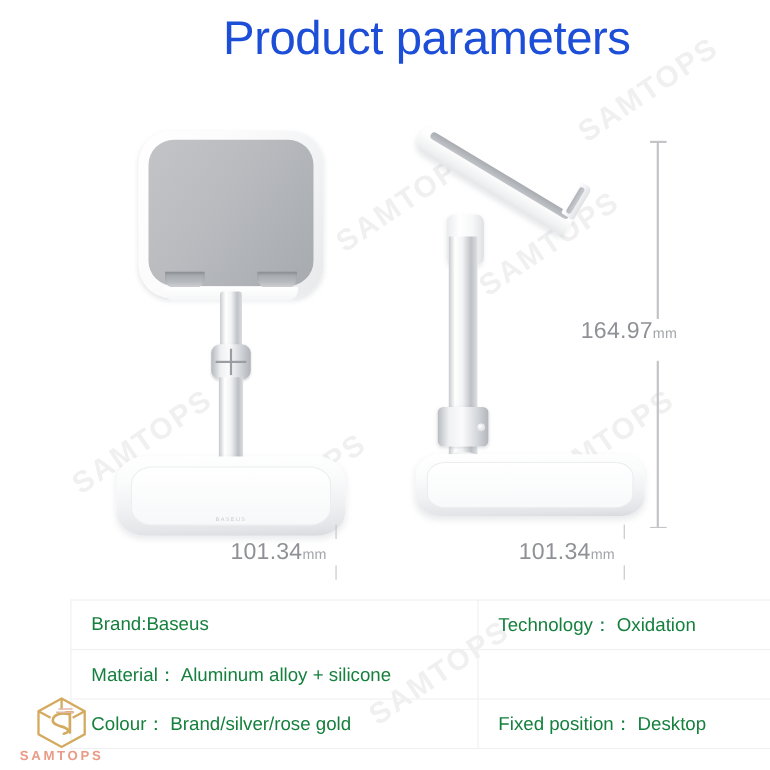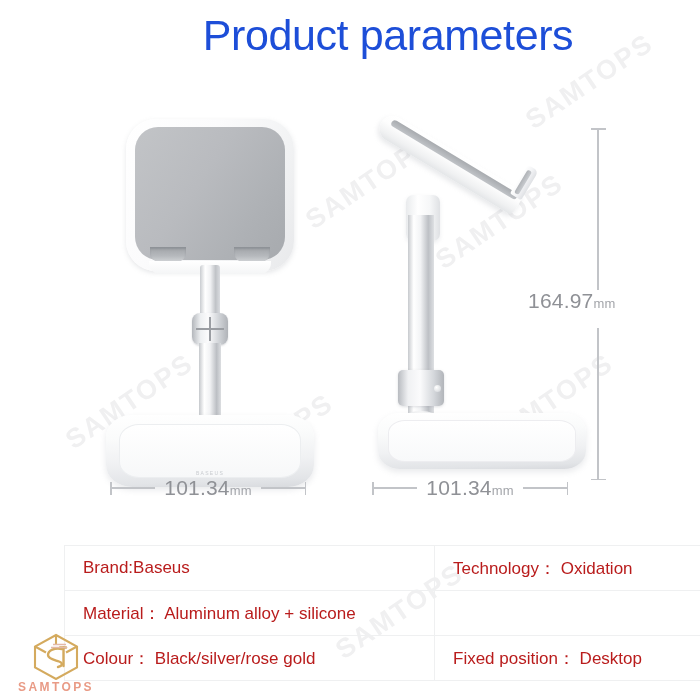--- a/index.html
+++ b/index.html
@@ -294,21 +294,22 @@
     border-radius: 17px / 13px;
     border: 1px solid #ededf0;
     background: linear-gradient(180deg,#ffffff 0%,#f8f9fa 100%);
   }
 
   
   .dim-h {
     position: absolute;
     height: 22px;
     display: flex;
-    align-items: center;
+    align-items: flex-end;
+    flex-direction: column;
   }
   .dim-h .cap {
     width: 1.5px;
     height: 13px;
     background: #c2c4c8;
     flex: 0 0 auto;
   }
   .dim-h .rule {
     height: 1.5px;
     background: #c2c4c8;
@@ -359,21 +360,21 @@
     top: 545px;
     width: 600px;
     border-collapse: collapse;
     table-layout: fixed;
   }
   #spec-table td {
     height: 44px;
     border: 1px solid #eff0f1;
     padding: 0 0 0 18px;
     font-size: 17px;
-    color: #b91c1c;
+    color: #15803d;
     font-weight: 400;
     white-space: nowrap;
     vertical-align: middle;
   }
   #spec-table td.col-left  { width: 351px; }
   #spec-table td.col-right { width: 249px; }
   #spec-table td.is-empty  { color: transparent; }
 
   
   #samtops-logo {
@@ -478,21 +479,21 @@
   <tbody>
     <tr>
       <td class="col-left">Brand:Baseus</td>
       <td class="col-right">Technology： Oxidation</td>
     </tr>
     <tr>
       <td class="col-left">Material： Aluminum alloy + silicone</td>
       <td class="col-right is-empty"></td>
     </tr>
     <tr>
-      <td class="col-left">Colour： Black/silver/rose gold</td>
+      <td class="col-left">Colour： Brand/silver/rose gold</td>
       <td class="col-right">Fixed position： Desktop</td>
     </tr>
   </tbody>
 </table>
 
 <div id="samtops-logo">
   <svg width="92" height="48" viewBox="0 0 92 48">
     <g fill="none" stroke="#d4aa5e" stroke-width="2.1">
       <path d="M46 3 L67 14.5 L67 35.5 L46 47 L25 35.5 L25 14.5 Z"></path>
       <path d="M46 3 L46 13"></path>

